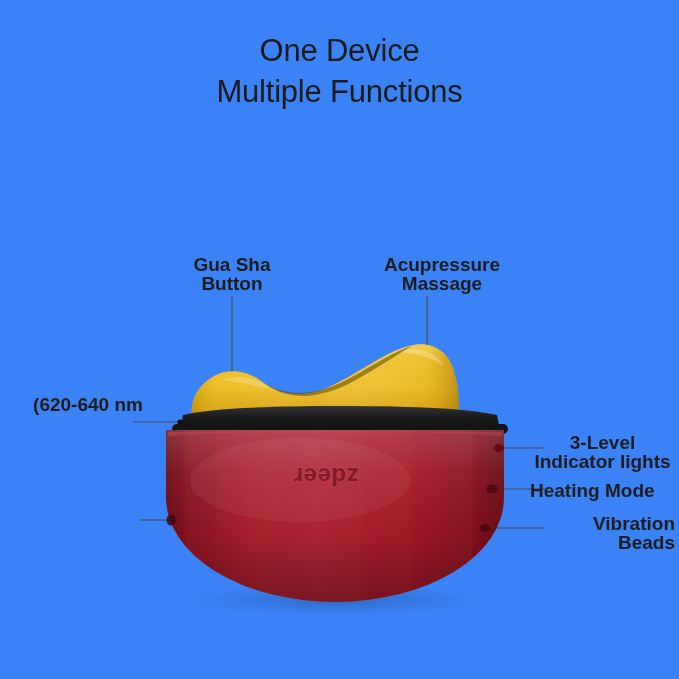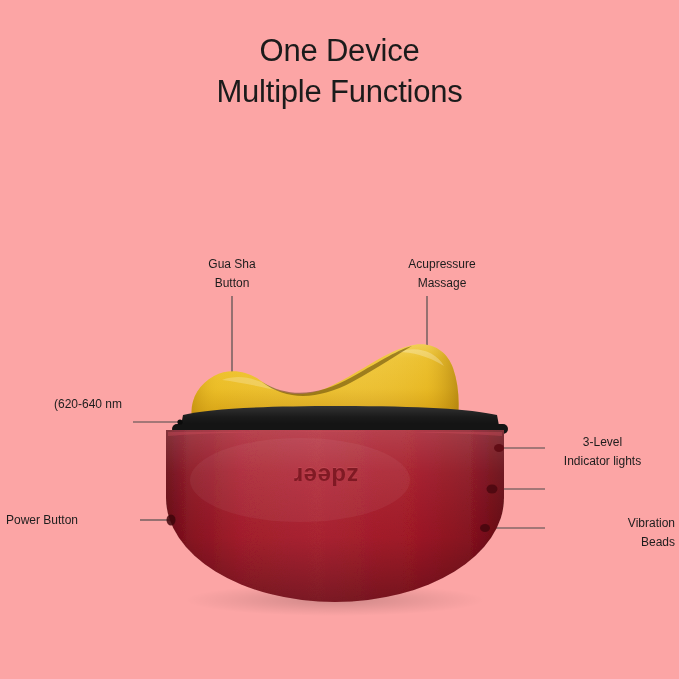--- a/index.html
+++ b/index.html
@@ -12,21 +12,21 @@
     background: #f2f2f2;
     font-family: "Liberation Sans", sans-serif;
     overflow: hidden;
     position: relative;
     -webkit-font-smoothing: antialiased;
   }
   #stage {
     position: relative;
     width: 679px;
     height: 679px;
-    background: #fca5a5;
+    background: #3b82f6;
   }
 
   
   #title-block {
     position: absolute;
     left: 0;
     top: 30px;
     width: 679px;
     text-align: center;
     color: #1b1b1b;
@@ -34,23 +34,23 @@
     line-height: 41px;
     letter-spacing: -0.2px;
     font-weight: 400;
   }
   #title-block .tline { display: block; white-space: nowrap; }
 
   
   .callout {
     position: absolute;
     color: #1d1d1d;
-    font-size: 12px;
+    font-size: 19px;
     line-height: 19px;
-    font-weight: 400;
+    font-weight: 700;
     white-space: nowrap;
   }
   .callout .ln { display: block; }
 
   .c-center { text-align: center; }
   .c-left   { text-align: left; }
 
   
   #label-gua-sha      { left: 157px; top: 255px; width: 150px; }
   #label-acupressure  { left: 367px; top: 255px; width: 150px; }
@@ -240,28 +240,28 @@
 
   <div class="callout c-center" id="label-acupressure">
     <span class="ln">Acupressure</span>
     <span class="ln">Massage</span>
   </div>
 
   <div class="callout c-center" id="label-led-beads">
     <span class="ln">(620-640 nm</span>
   </div>
 
-  <div class="callout c-left" id="label-power-button">
-    <span class="ln">Power Button</span>
-  </div>
 
   <div class="callout c-center" id="label-indicator">
     <span class="ln">3-Level</span>
     <span class="ln">Indicator lights</span>
   </div>
 
+  <div class="callout c-left" id="label-heating">
+    <span class="ln">Heating Mode</span>
+  </div>
 
   <div class="callout c-center" id="label-vibration">
     <span class="ln">Vibration</span>
     <span class="ln">Beads</span>
   </div>
 
 </div>
 
 </body></html>

